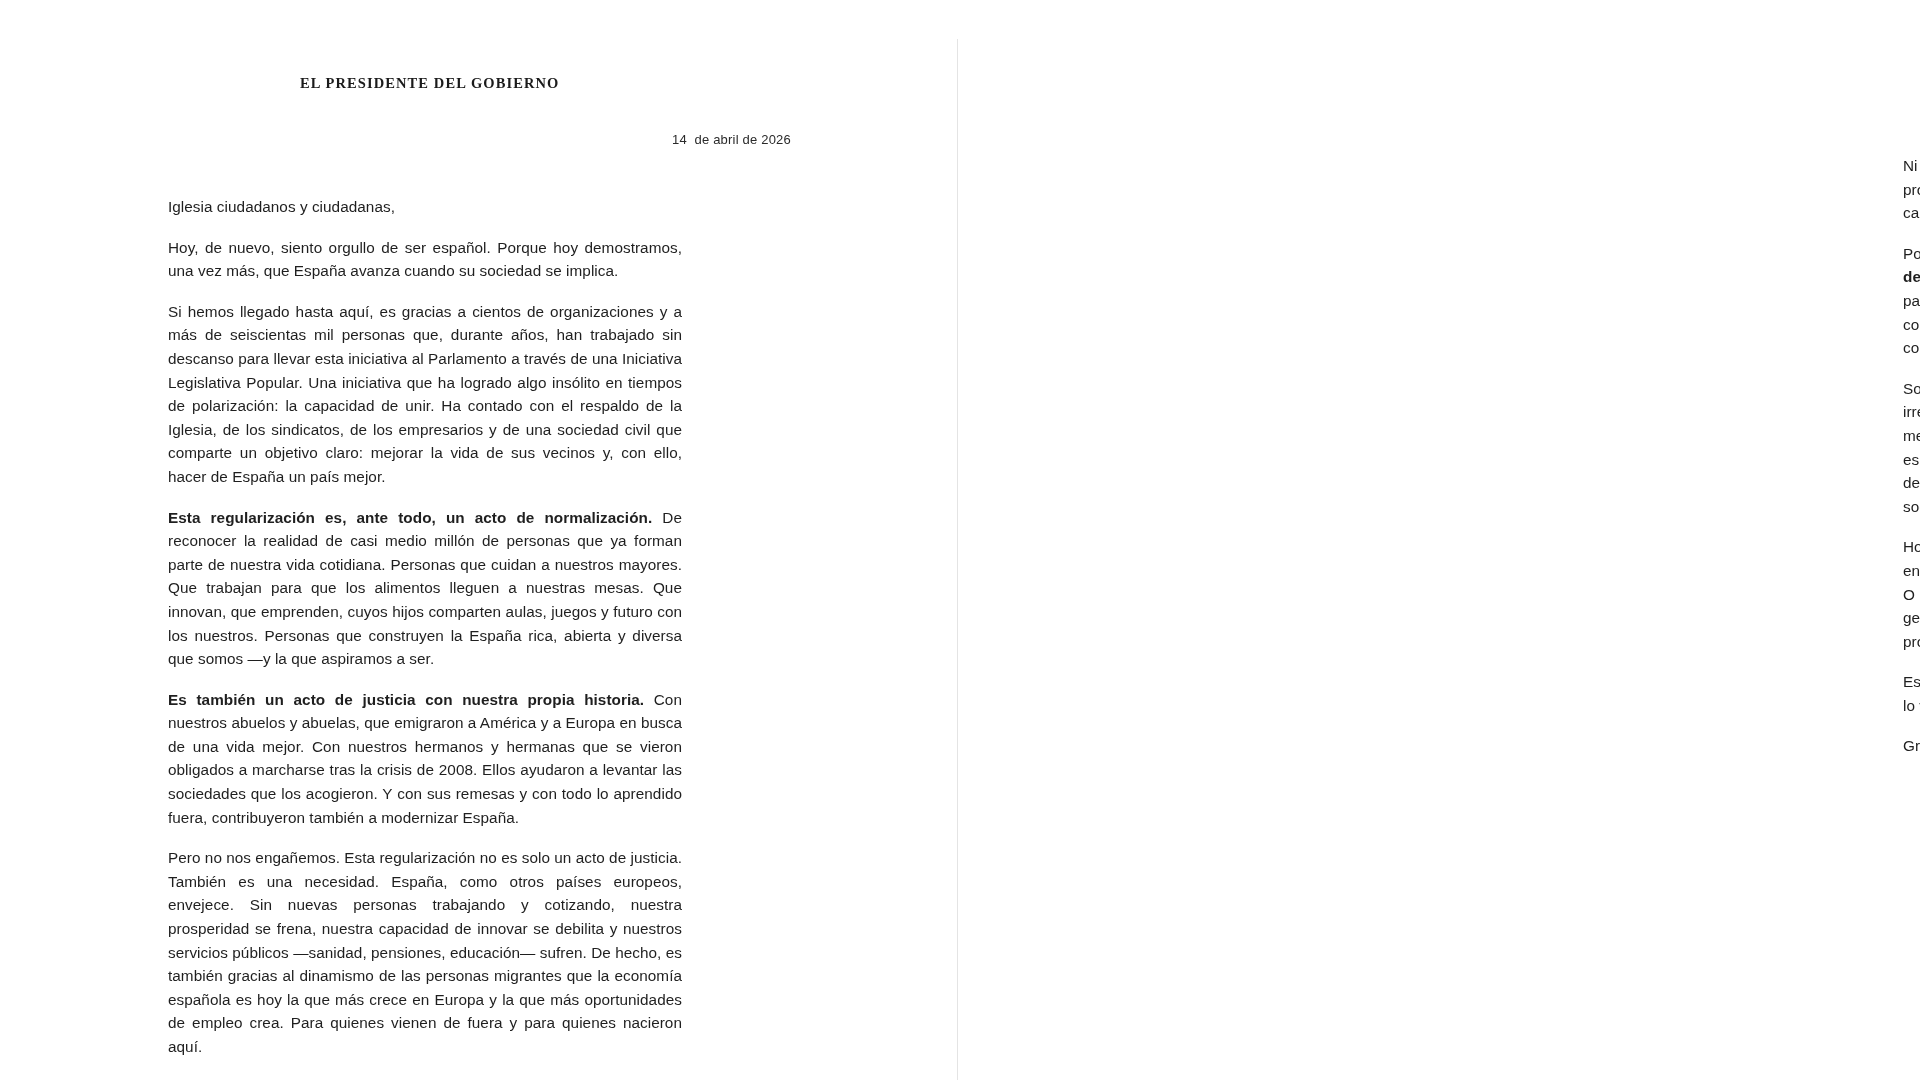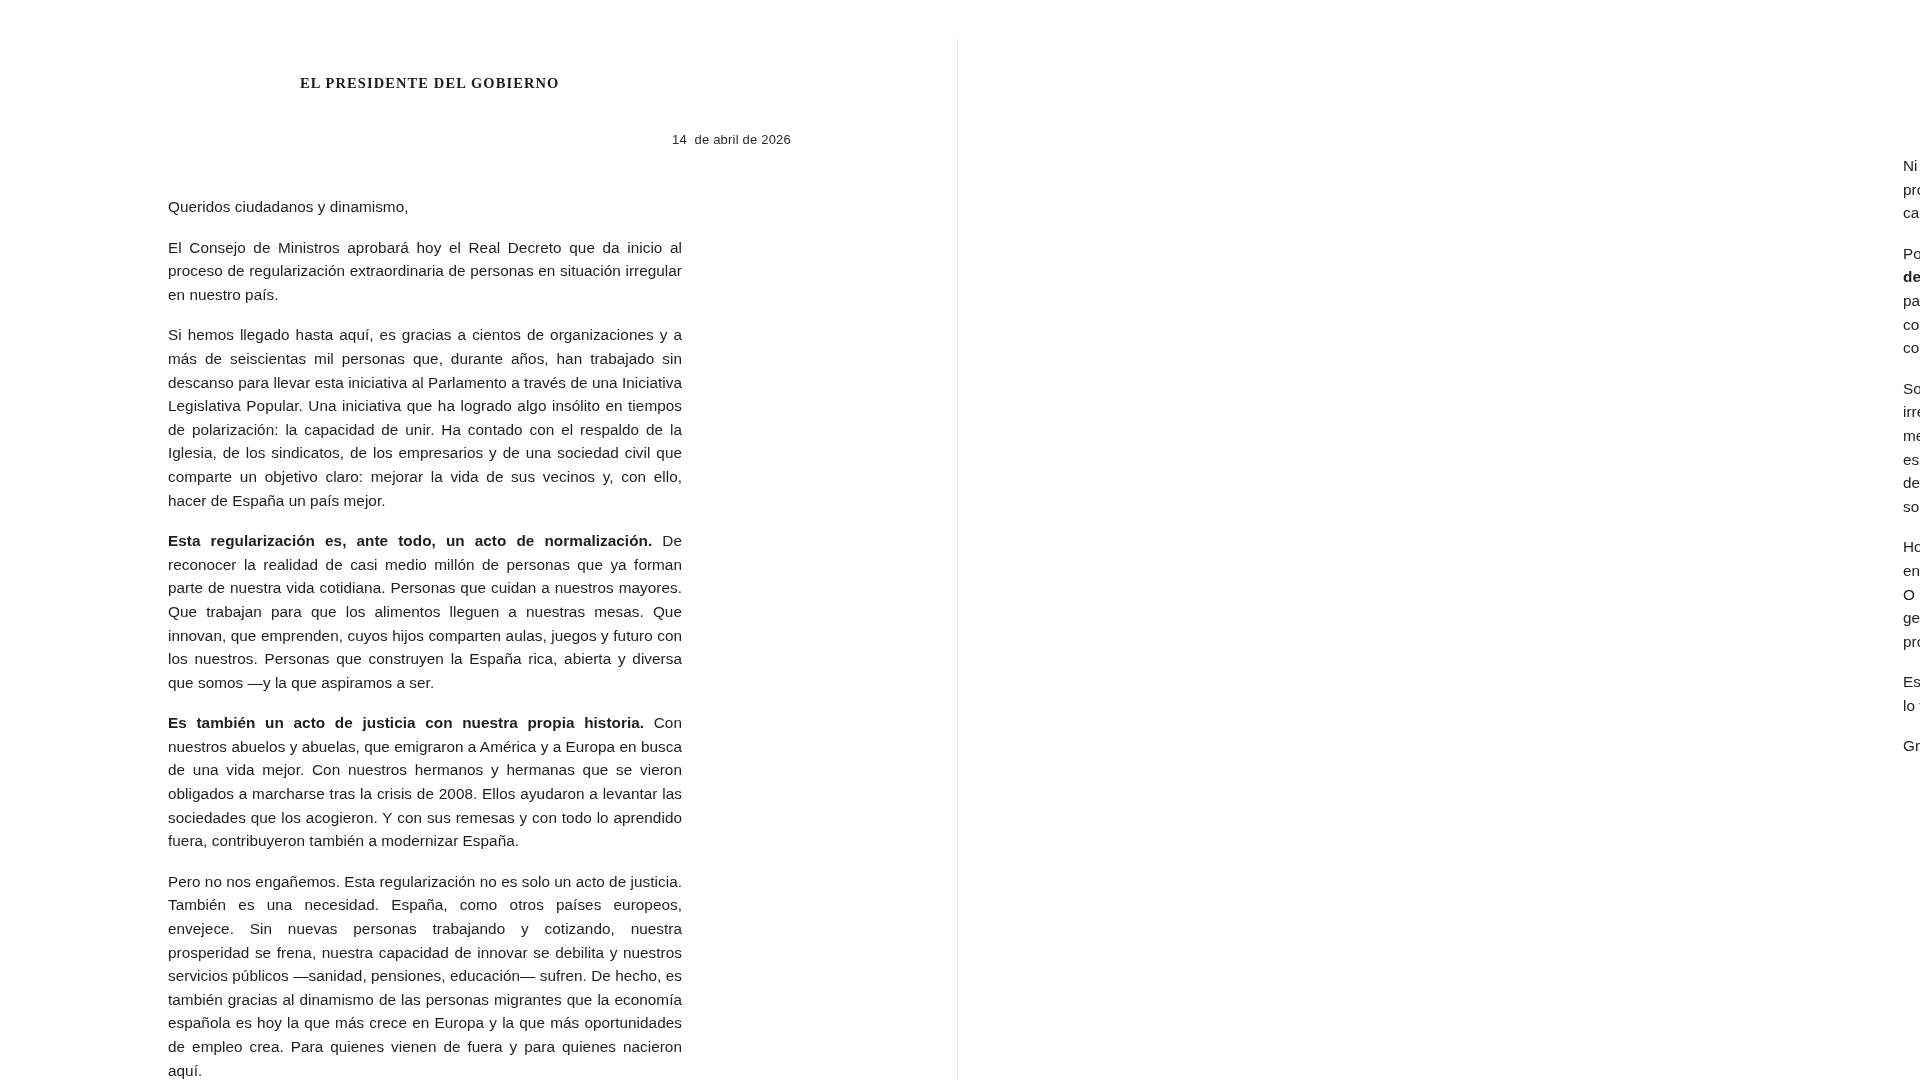--- a/index.html
+++ b/index.html
@@ -99,24 +99,24 @@
 
   <div class="page-divider d1"></div>
 
   <div class="page left">
 
     <div class="letterhead">EL PRESIDENTE DEL GOBIERNO</div>
 
     <div class="date-line">14  de abril de 2026</div>
 
     <div class="body-col">
-      <p class="salutation">Queridos ciudadanos y dinamismo,</p>
+      <p class="salutation">Iglesia ciudadanos y ciudadanas,</p>
 
+      <p><span>Hoy, de nuevo, siento orgullo de ser español. Porque hoy demostramos, una vez más, que España avanza cuando su sociedad se implica.</span></p>
 
-      <p><span>El Consejo de Ministros aprobará hoy el Real Decreto que da inicio al proceso de regularización extraordinaria de personas en situación irregular en nuestro país.</span></p>
 
       <p><span>Si hemos llegado hasta aquí, es gracias a cientos de organizaciones y a más de seiscientas mil personas que, durante años, han trabajado sin descanso para llevar esta iniciativa al Parlamento a través de una Iniciativa Legislativa Popular. Una iniciativa que ha logrado algo insólito en tiempos de polarización: la capacidad de unir. Ha contado con el respaldo de la Iglesia, de los sindicatos, de los empresarios y de una sociedad civil que comparte un objetivo claro: mejorar la vida de sus vecinos y, con ello, hacer de España un país mejor.</span></p>
 
 
       <p><b>Esta regularización es, ante todo, un acto de normalización.</b><span> De reconocer la realidad de casi medio millón de personas que ya forman parte de nuestra vida cotidiana. Personas que cuidan a nuestros mayores. Que trabajan para que los alimentos lleguen a nuestras mesas. Que innovan, que emprenden, cuyos hijos comparten aulas, juegos y futuro con los nuestros. Personas que construyen la España rica, abierta y diversa que somos —y la que aspiramos a ser.</span></p>
 
       <p><b>Es también un acto de justicia con nuestra propia historia.</b><span> Con nuestros abuelos y abuelas, que emigraron a América y a Europa en busca de una vida mejor. Con nuestros hermanos y hermanas que se vieron obligados a marcharse tras la crisis de 2008. Ellos ayudaron a levantar las sociedades que los acogieron. Y con sus remesas y con todo lo aprendido fuera, contribuyeron también a modernizar España.</span></p>
 
       <p><span>Pero no nos engañemos. Esta regularización no es solo un acto de justicia. También es una necesidad. España, como otros países europeos, envejece. Sin nuevas personas trabajando y cotizando, nuestra prosperidad se frena, nuestra capacidad de innovar se debilita y nuestros servicios públicos —sanidad, pensiones, educación— sufren. De hecho, es también gracias al dinamismo de las personas migrantes que la economía española es hoy la que más crece en Europa y la que más oportunidades de empleo crea. Para quienes vienen de fuera y para quienes nacieron aquí.</span></p>
     </div>

